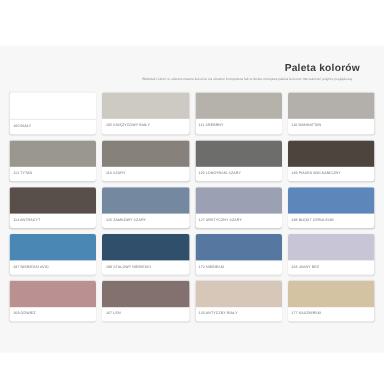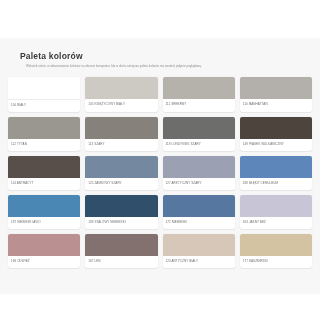--- a/index.html
+++ b/index.html
@@ -33,21 +33,21 @@
     top: 38px;
     left: 0;
     width: 320px;
     bottom: 26px;
     background: #f7f7f7;
     box-sizing: border-box;
     padding: 0 4px;
   }
 
   .header {
-    text-align: left;
+    text-align: right;
     padding: 14px 16px 6px 16px;
   }
 
   .header-title {
     font-size: 8.5px;
     font-weight: bold;
     color: #3b3b3b;
     letter-spacing: 0.2px;
     margin: 0 0 4px 0;
     line-height: 1.1;

